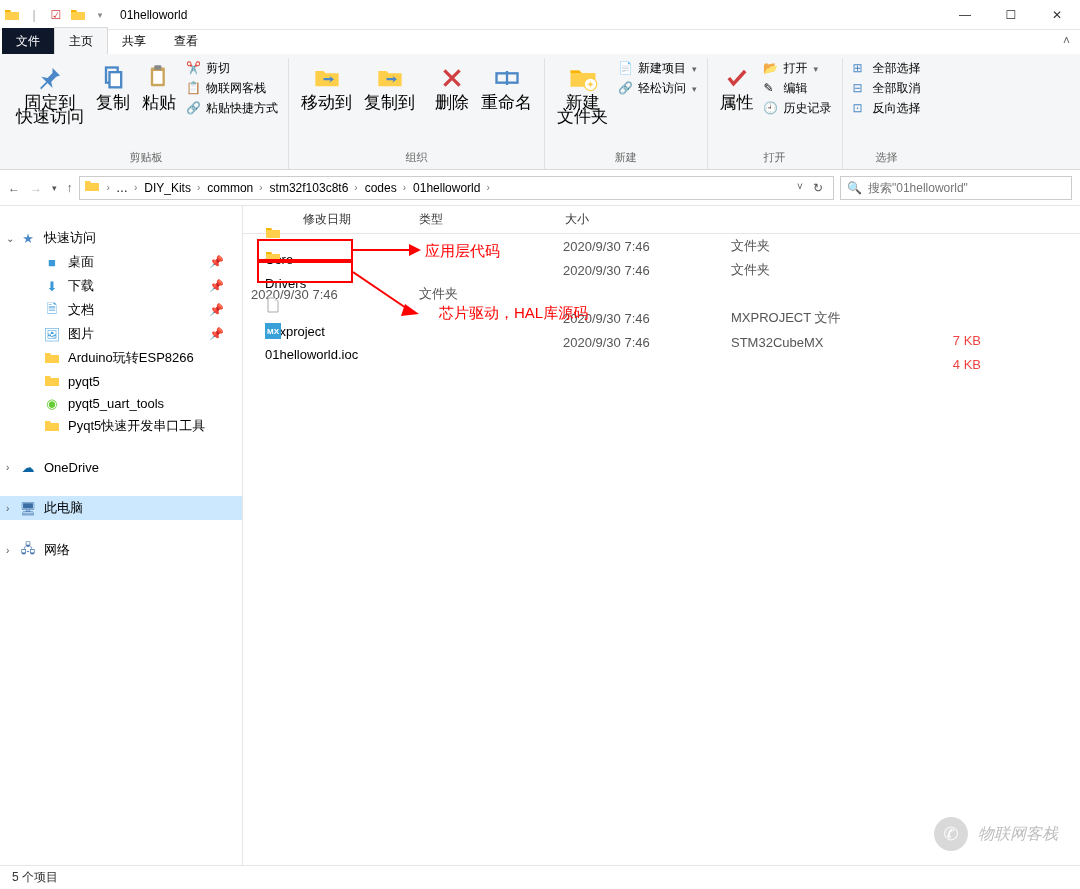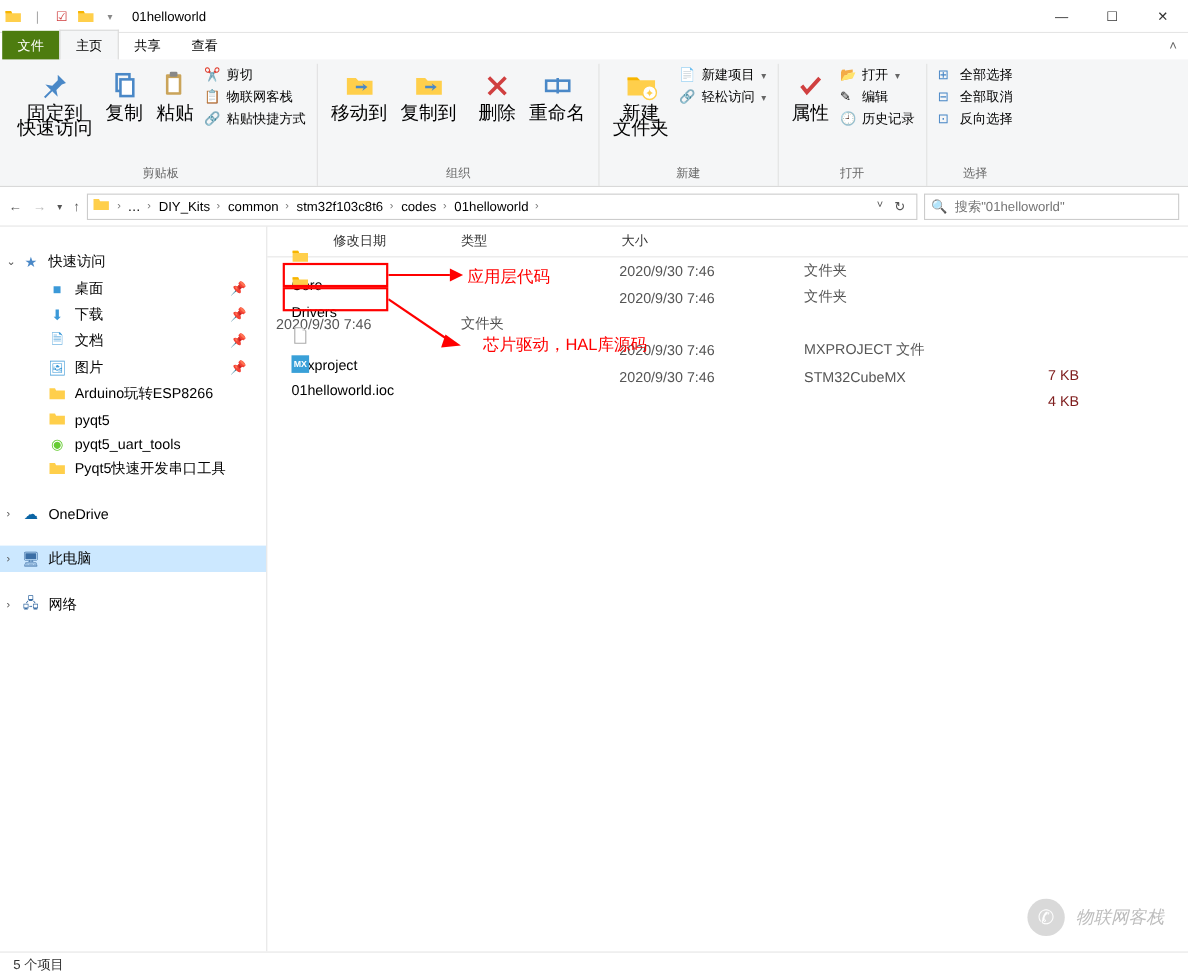--- a/index.html
+++ b/index.html
@@ -9,21 +9,21 @@
 .titlebar { height:30px; background:#fff; border-bottom:1px solid #e5e5e5; display:flex; align-items:center; position:relative; }
 .qat { display:flex; align-items:center; gap:6px; padding:0 4px; }
 .qat-icon { width:16px; height:16px; display:flex; align-items:center; justify-content:center; }
 .title-text { margin-left:8px; font-size:12px; }
 .win-controls { position:absolute; right:0; top:0; display:flex; }
 .win-btn { width:46px; height:30px; display:flex; align-items:center; justify-content:center; color:#333; }
 
 
 .ribbon-tabs { height:24px; display:flex; align-items:flex-end; padding-left:2px; position:relative; }
 .rtab { padding:5px 14px 4px; font-size:12px; cursor:default; }
-.rtab.file { background:#4d7c0f; color:#fff; }
+.rtab.file { background:#0f172a; color:#fff; }
 .rtab.active { background:#f5f6f7; border:1px solid #d9d9d9; border-bottom:none; }
 .rtab-collapse { position:absolute; right:10px; top:4px; color:#666; }
 
 
 .ribbon { height:116px; background:#f5f6f7; border-bottom:1px solid #d9d9d9; display:flex; padding:4px 4px 0; }
 .rgroup { display:flex; flex-direction:column; border-right:1px solid #e1e1e1; padding:0 6px; }
 .rgroup-row { display:flex; flex:1; align-items:flex-start; }
 .rgroup-label { text-align:center; font-size:11px; color:#666; padding:2px 0 4px; }
 .big-btn { display:flex; flex-direction:column; align-items:center; justify-content:flex-start; padding:4px 6px; min-width:46px; gap:2px; }
 .big-btn .ic { width:32px; height:32px; display:flex; align-items:center; justify-content:center; }
@@ -62,21 +62,21 @@
 .col-type { width:146px; }
 .col-size { width:120px; }
 .sort-ind { font-size:8px; color:#666; margin-left:4px; }
 
 .files { }
 .file-row { display:flex; align-items:center; height:24px; font-size:13px; }
 .file-row > div { padding:0 8px; }
 .file-row .fname-cell { width:312px; display:flex; align-items:flex-start; gap:8px; padding-left:22px;flex-direction:column; }
 .file-row .fdate { width:168px; color:#555; }
 .file-row .ftype { width:146px; color:#555; }
-.file-row .fsize { width:120px; color:#7f1d1d; text-align:right;margin-top:44px; }
+.file-row .fsize { width:120px; color:#ef4444; text-align:right;margin-top:44px; }
 .fic { width:16px; height:16px; }
 
 
 .annot { position:absolute; color:#ff0000; font-size:15px; pointer-events:none; }
 .annot-box { position:absolute; border:2px solid #ff0000; pointer-events:none; }
 .annot-arrow { position:absolute; pointer-events:none; }
 
 
 .status { position:absolute; bottom:0; left:0; right:0; height:24px; border-top:1px solid #e5e5e5; display:flex; align-items:center; padding:0 12px; font-size:12px; color:#333; background:#fff; }
 

